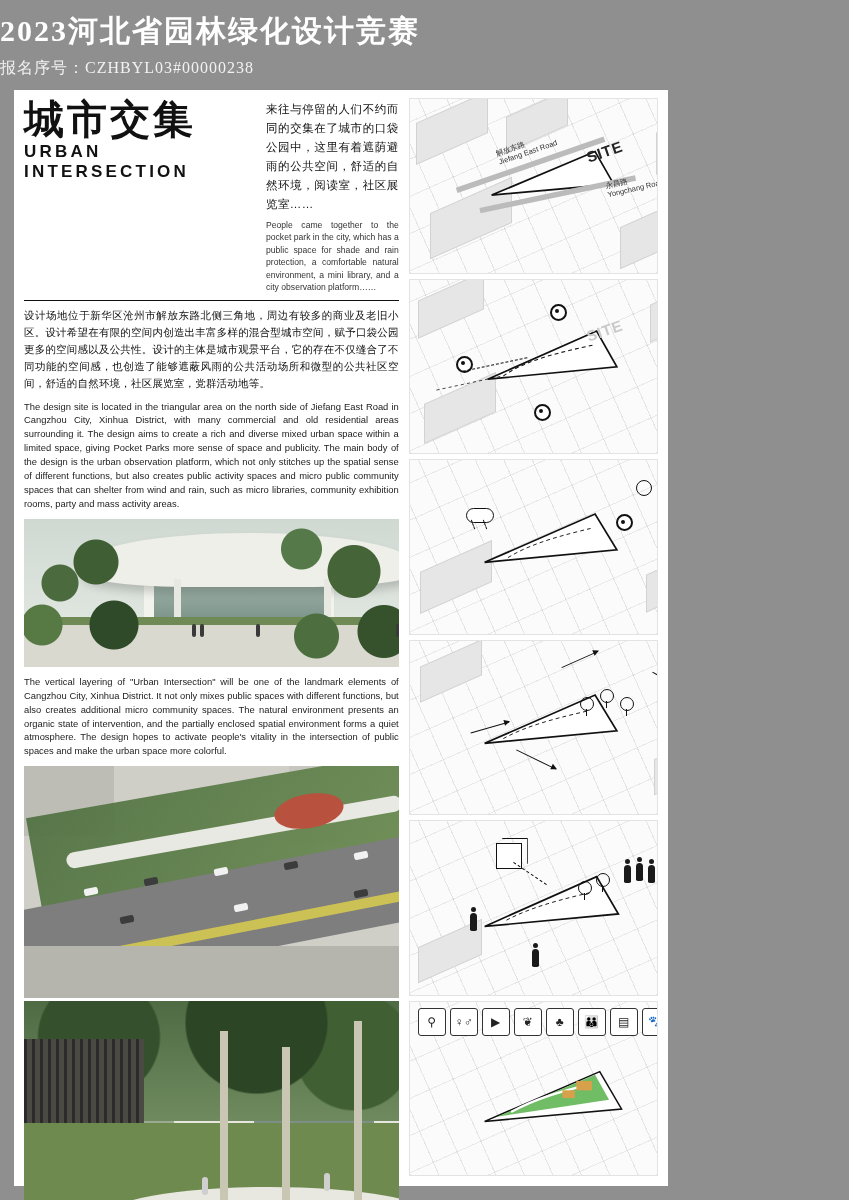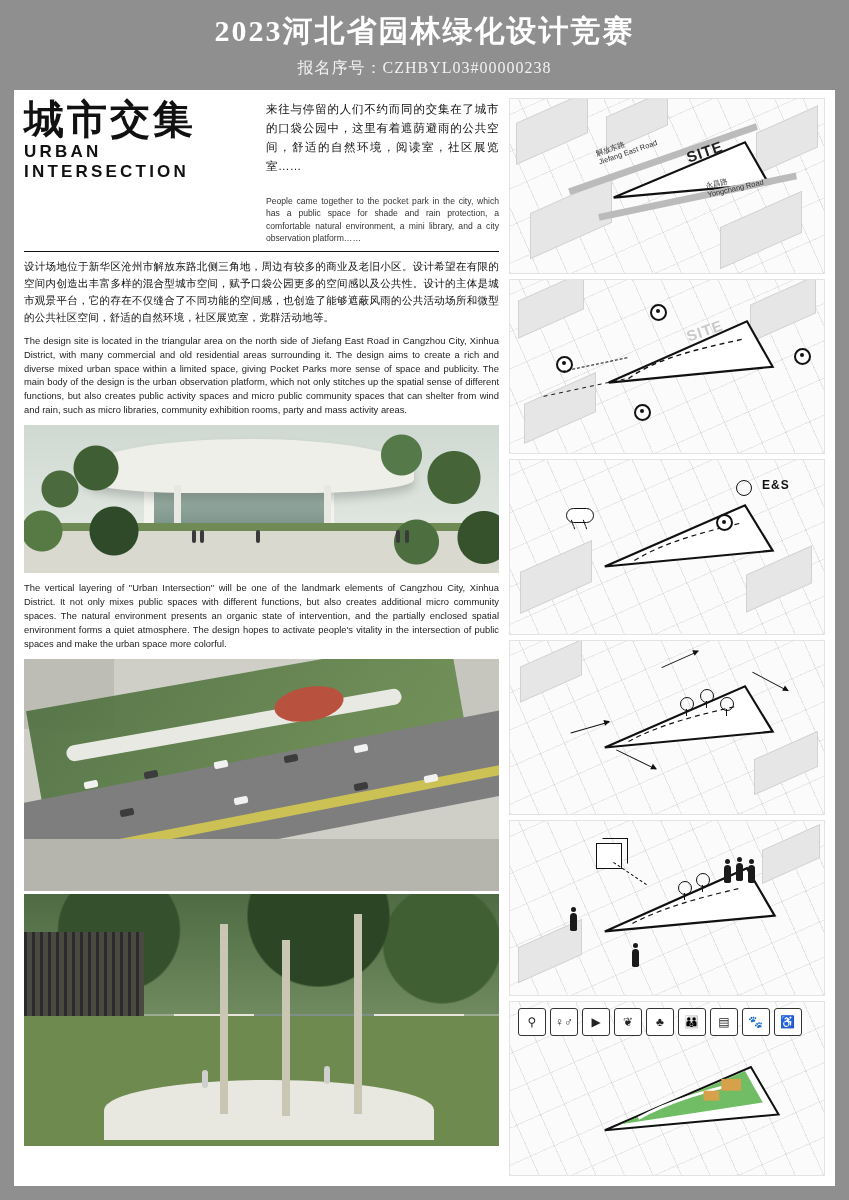--- a/index.html
+++ b/index.html
@@ -11,37 +11,37 @@
   }
   .board{
     position:relative;
     width:849px;height:1200px;
     box-sizing:border-box;
     background:#8f8f8f;
   }
   
   .header{
     height:90px;
-    display:flex;flex-direction:column;align-items:center;justify-content:center;
+    display:flex;flex-direction:column;align-items:flex-start;justify-content:center;
     color:#fff;
   }
   .header .title{
     font-family:"Liberation Serif", serif;
     font-size:30px;font-weight:bold;letter-spacing:2px;
     color:#ffffff;
     margin-bottom:6px;
   }
   .header .reg{
     font-family:"Liberation Serif", serif;
     font-size:16px;letter-spacing:1px;color:#f2f2f2;
   }
   
   .sheet{
     position:absolute;left:14px;top:90px;
-    width:821px;height:1096px;
+    width:654px;height:1096px;
     background:#ffffff;
     box-sizing:border-box;
     padding:8px 10px 10px 10px;
   }
   .content{
     display:flex;
     gap:10px;
     height:100%;
   }
   .left{width:478px;position:relative;}
@@ -66,21 +66,21 @@
   .bigtitle .en{
     font-size:17px;letter-spacing:3.2px;font-weight:bold;color:#111;
     margin-top:2px;
   }
   .lead{flex:1;padding-top:2px;}
   .lead .cn{
     font-size:11.5px;line-height:1.65;color:#111;text-align:justify;
     letter-spacing:.4px;
   }
   .lead .en{
-    font-size:8.6px;line-height:1.45;color:#333;margin-top:19px;text-align:justify;
+    font-size:8.6px;line-height:1.45;color:#333;margin-top:5px;text-align:justify;
   }
   
   .para-cn{
     font-size:10.5px;line-height:1.62;color:#111;text-align:justify;
     letter-spacing:.2px;
   }
   .para-en{
     font-size:9.4px;line-height:1.48;color:#222;text-align:justify;
     margin-top:8px;
   }

